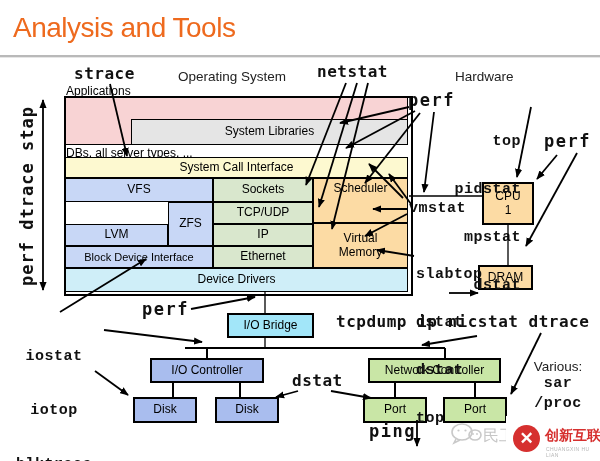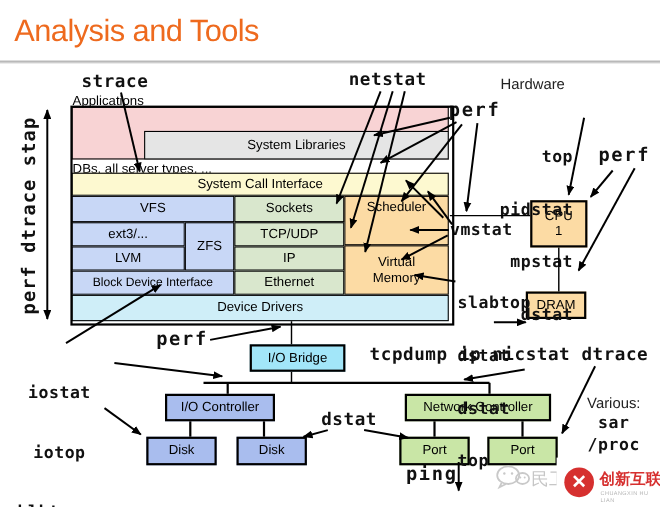--- a/index.html
+++ b/index.html
@@ -12,21 +12,21 @@
   .box{position:absolute;box-sizing:border-box;border:1px solid #000;
        display:flex;align-items:center;justify-content:center;text-align:center;
        font-size:12px;color:#000;line-height:1.15;}
   .box.col{flex-direction:column;}
   .hwbox{border-width:2px;}
   .toptext{align-items:flex-start;padding-top:3px;}
   .small{font-size:11px;}
   .tool{position:absolute;font-family:"DejaVu Sans Mono",monospace;font-weight:bold;
         font-size:16px;letter-spacing:0.5px;color:#111;white-space:pre;}
   .tool.big{font-size:17px;letter-spacing:1.5px;}
-  .stack{line-height:16px;font-size:15px;}
+  .stack{line-height:16px;font-size:15px;font-family:Liberation Mono, monospace;}
   .sans{position:absolute;font-family:"Liberation Sans",sans-serif;font-size:13.5px;color:#222;}
   .vlabel{position:absolute;left:27px;top:196px;transform:translate(-50%,-50%) rotate(-90deg);
           font-family:"DejaVu Sans Mono",monospace;font-weight:bold;font-size:17px;
           letter-spacing:1px;white-space:pre;color:#111;}
   svg.overlay{position:absolute;left:0;top:0;z-index:6;pointer-events:none;}
   .os-outline{position:absolute;left:64px;top:96px;width:345px;height:196px;
               border:2px solid #000;z-index:5;pointer-events:none;}
   
   .wm-text{position:absolute;left:483px;top:426px;font-size:16px;color:#c6c6c6;}
   .wm-card{position:absolute;left:506px;top:416px;width:94px;height:45px;background:#fff;}
@@ -39,20 +39,21 @@
   .wechat-icon{position:absolute;left:450px;top:422px;}
 </style>
 </head>
 <body>
 
 <div id="canvas">
 
   <div class="title">Analysis and Tools</div>
   <div class="rule"></div>
 
+  <div class="sans" style="left:178px;top:69px;">Operating System</div>
   <div class="sans" style="left:455px;top:69px;">Hardware</div>
 
   <div class="box col toptext" style="left: 65px; top: 97px; width: 343px; height: 48px; background: rgb(248, 211, 212); gap: 48px;">
     <span>Applications</span>
     <span>DBs, all server types, ...</span>
   </div>
   <div class="box" style="left: 131px; top: 119px; width: 277px; height: 26px; background: #e5e5e5;">
     <span>System Libraries</span>
   </div>
   <div class="box" style="left: 65px; top: 157px; width: 343px; height: 21px; background: rgb(253, 249, 208);">
@@ -62,23 +63,20 @@
   <div class="box" style="left: 65px; top: 178px; width: 148px; height: 24px; background: rgb(200, 215, 246);">
     <span>VFS</span>
   </div>
   <div class="box" style="left: 213px; top: 178px; width: 100px; height: 24px; background: rgb(217, 231, 205);">
     <span>Sockets</span>
   </div>
   <div class="box toptext" style="left: 313px; top: 178px; width: 95px; height: 45px; background: rgb(252, 219, 164);">
     <span>Scheduler</span>
   </div>
 
-  <div class="box" style="left: 65px; top: 202px; width: 103px; height: 22px; background: rgb(200, 215, 246);">
-    <span>ext3/...</span>
-  </div>
   <div class="box" style="left: 168px; top: 202px; width: 45px; height: 44px; background: rgb(200, 215, 246);">
     <span>ZFS</span>
   </div>
   <div class="box" style="left: 213px; top: 202px; width: 100px; height: 22px; background: rgb(217, 231, 205);">
     <span>TCP/UDP</span>
   </div>
   <div class="box" style="left: 213px; top: 224px; width: 100px; height: 22px; background: rgb(217, 231, 205);">
     <span>IP</span>
   </div>
   <div class="box" style="left: 65px; top: 224px; width: 103px; height: 22px; background: rgb(200, 215, 246);">
@@ -102,21 +100,21 @@
   <div class="box col hwbox" style="left: 482px; top: 182px; width: 52px; height: 43px; background: rgb(252, 219, 164);">
     <span>CPU</span>
     <span>1</span>
   </div>
   <div class="box hwbox" style="left: 478px; top: 265px; width: 55px; height: 25px; background: rgb(252, 219, 164);">
     <span>DRAM</span>
   </div>
   <div class="box hwbox" style="left: 227px; top: 313px; width: 87px; height: 25px; background: rgb(162, 230, 249);">
     <span>I/O Bridge</span>
   </div>
-  <div class="box hwbox" style="left: 150px; top: 358px; width: 100px; height: 25px; background: rgb(169, 189, 238);">
+  <div class="box hwbox" style="left: 150px; top: 358px; width: 114px; height: 25px; background: rgb(169, 189, 238);">
     <span>I/O Controller</span>
   </div>
   <div class="box hwbox" style="left: 368px; top: 358px; width: 133px; height: 25px; background: rgb(201, 230, 166);">
     <span>Network Controller</span>
   </div>
   <div class="box hwbox" style="left: 133px; top: 397px; width: 64px; height: 26px; background: rgb(169, 189, 238);">
     <span>Disk</span>
   </div>
   <div class="box hwbox" style="left: 215px; top: 397px; width: 64px; height: 26px; background: rgb(169, 189, 238);">
     <span>Disk</span>

